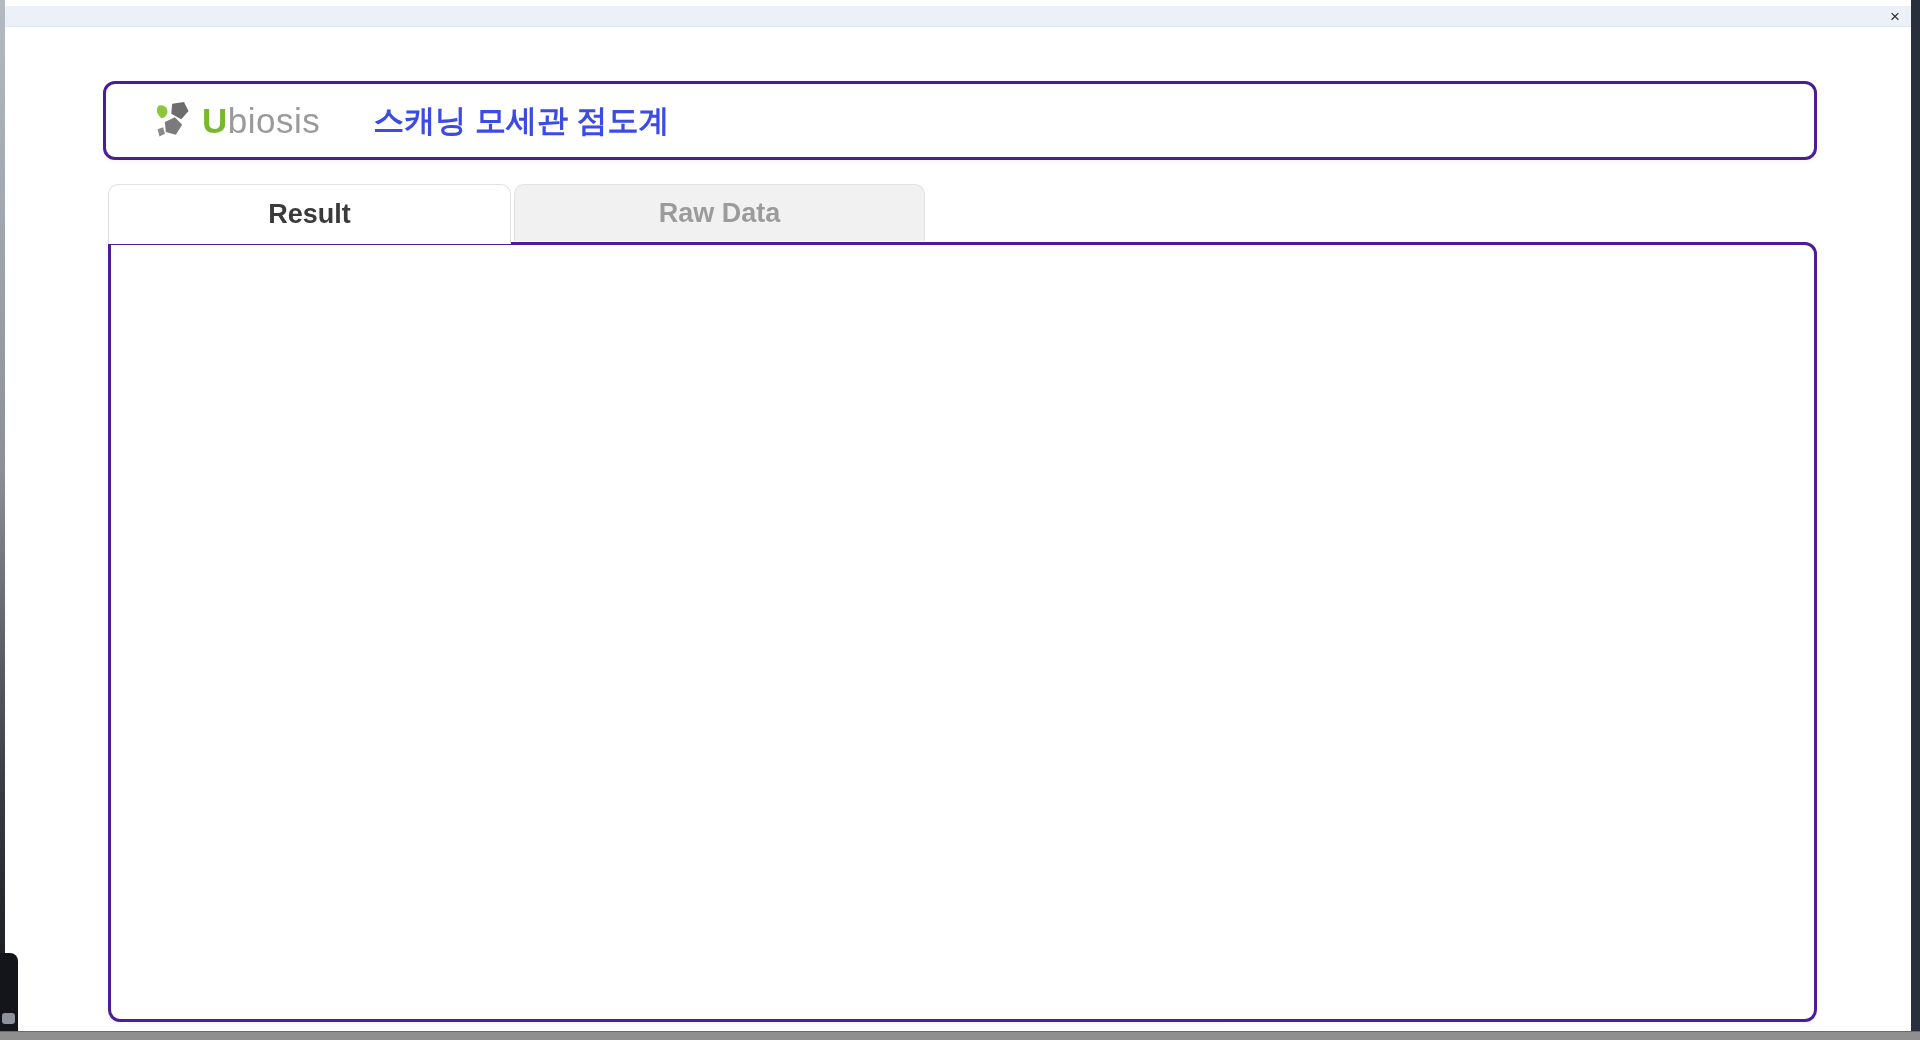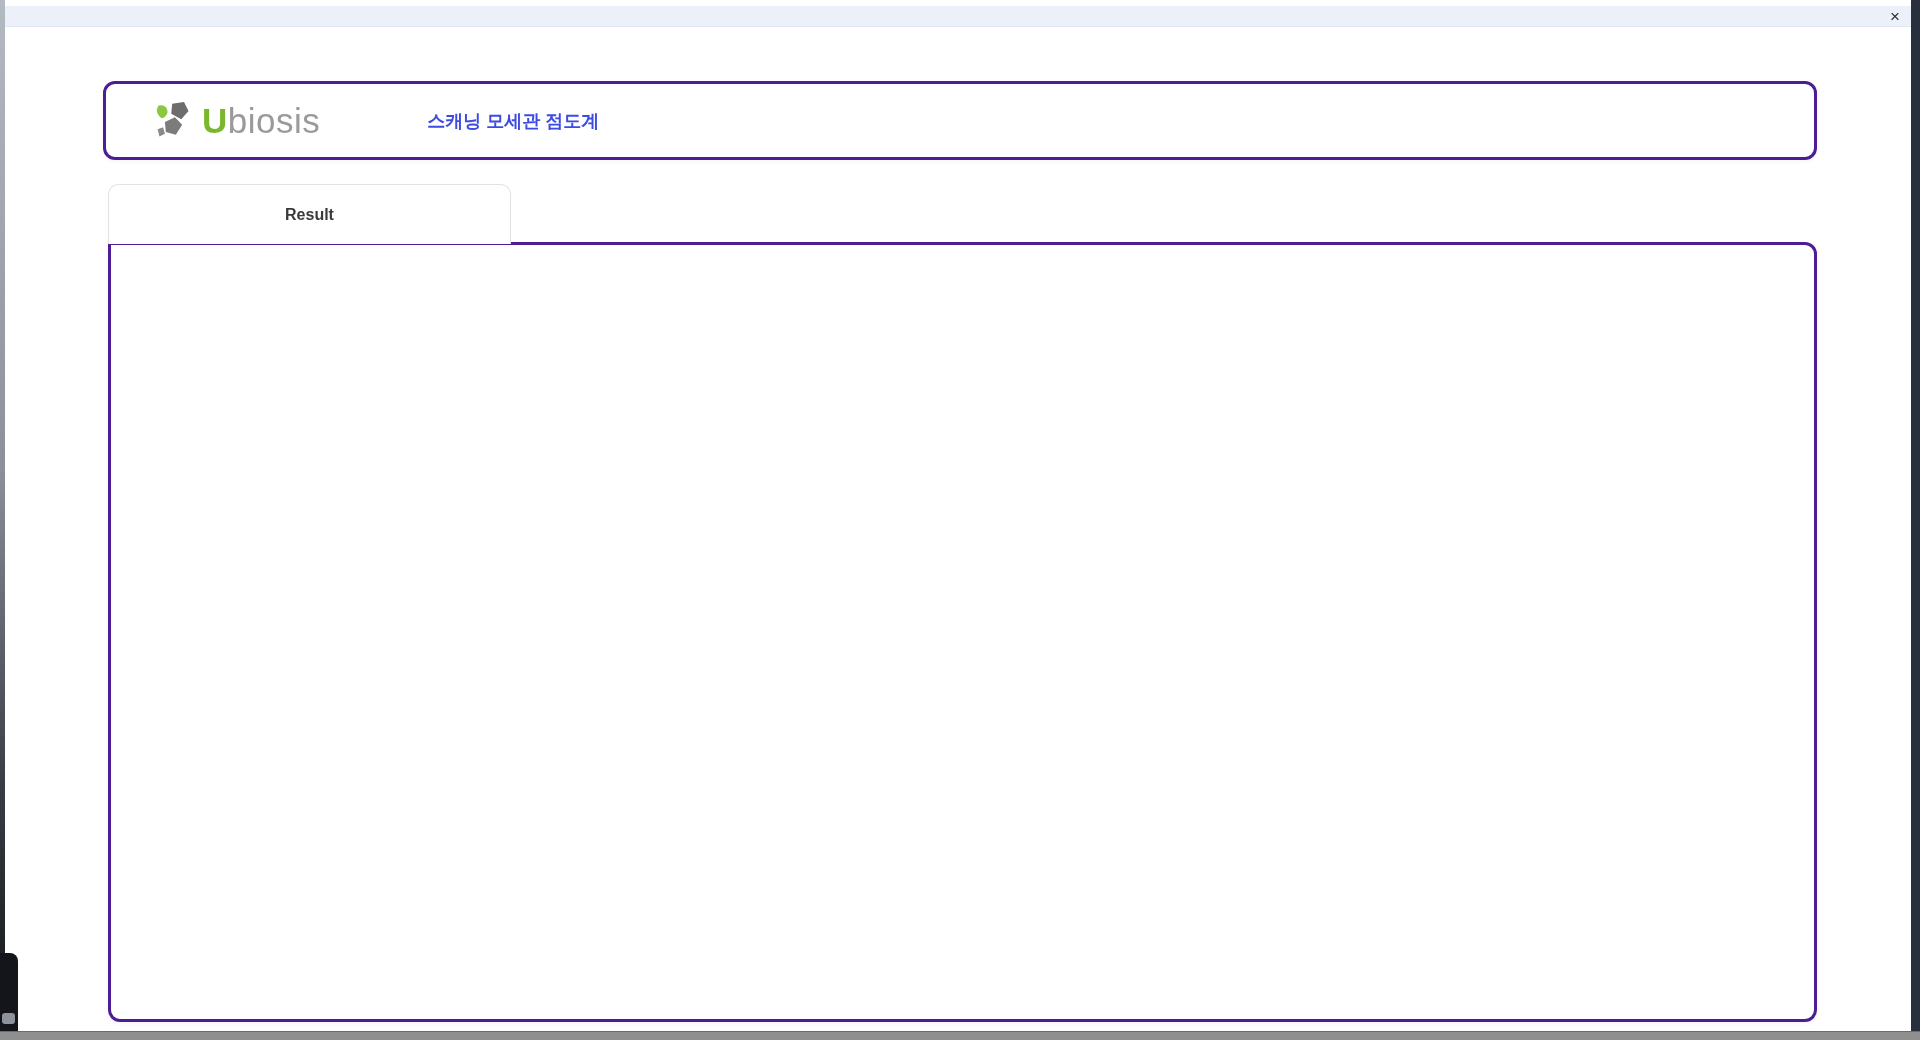--- a/index.html
+++ b/index.html
@@ -20,25 +20,25 @@
   
   .card { position:absolute; background:#fff; border:3px solid #4c1d95; border-radius:12px;
           box-shadow:0 2px 5px rgba(40,40,60,.045); }
 
   
   #header-card { left:103px; top:81px; width:1714px; height:79px; display:flex; align-items:center; }
   .logo-wrap { display:flex; align-items:center; margin-left:46px; }
   .logo-text { font-size:35px; letter-spacing:.5px; margin-left:6px; }
   .logo-u { color:#79b82c; font-weight:700; }
   .logo-rest { color:#9a9a9a; font-weight:400; }
-  .app-title { margin-left:107px; font-size:18px; font-weight:700; color:#3c4be2; }
+  .app-title { margin-left:53px; font-size:31px; font-weight:700; color:#3c4be2; }
 
   
   .tab { position:absolute; display:flex; align-items:center; justify-content:center;
-         font-size:16px; font-weight:700; border:1px solid #e2e2e2; border-bottom:none;
+         font-size:27px; font-weight:700; border:1px solid #e2e2e2; border-bottom:none;
          border-radius:10px 10px 0 0; }
   #tab-result  { left:108px; top:184px; width:403px; height:60px; background:#ffffff; color:#3a3a3a; z-index:3; }
   #tab-rawdata { left:514px; top:184px; width:411px; height:57px; background:#f1f1f2; color:#9b9b9b; z-index:1; }
 
   #content-card { left:108px; top:242px; width:1709px; height:780px; border-radius:0 12px 12px 12px; z-index:2; }
 
   
   .sec-head { position:absolute; left:21px; top:15px; display:flex; align-items:center; gap:11px; }
   .sec-head .sec-title { font-size:20px; font-weight:700; color:#3d3d3d; }
   .sec-icon { width:26px; height:26px; flex:0 0 auto; }
@@ -103,20 +103,21 @@
         <polygon points="22,3 35,1 40,11 32,20 21,14" fill="#6d6d6d"></polygon>
         <polygon points="14,23 25,18 33,26 26,37 15,34" fill="#7b7b7b"></polygon>
         <polygon points="6,31 12,29 14,36 8,39" fill="#8a8a8a"></polygon>
       </svg>
       <span class="logo-text"><span class="logo-u">U</span><span class="logo-rest">biosis</span></span>
     </div>
     <div class="app-title">스캐닝 모세관 점도계</div>
   </div>
 
   <div class="tab" id="tab-result">Result</div>
+  <div class="tab" id="tab-rawdata">Raw Data</div>
 
   <div class="card" id="content-card"></div>
 
   <div class="card" id="file-card">
     <div class="sec-head">
       <svg class="sec-icon" viewBox="0 0 26 26">
         <circle cx="13" cy="13" r="12" fill="#8a92e8"></circle>
         <circle cx="13" cy="7.4" r="2" fill="#ffffff"></circle>
         <rect x="11.1" y="11" width="3.8" height="9.2" rx="1.9" fill="#ffffff"></rect>
       </svg>

